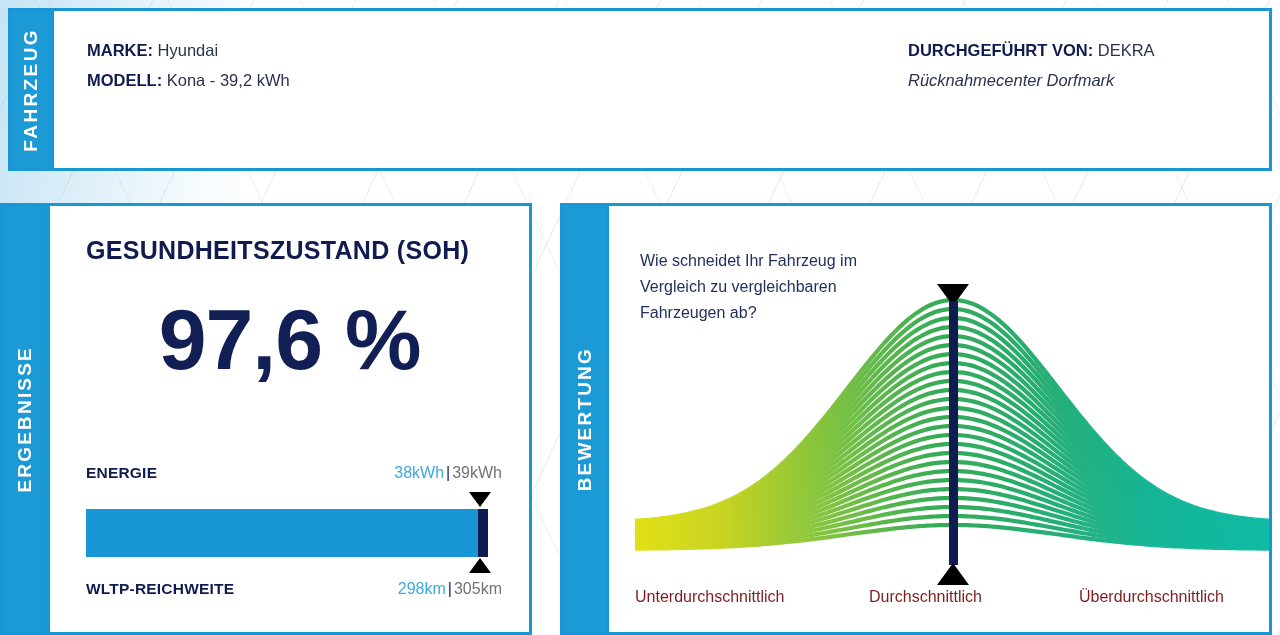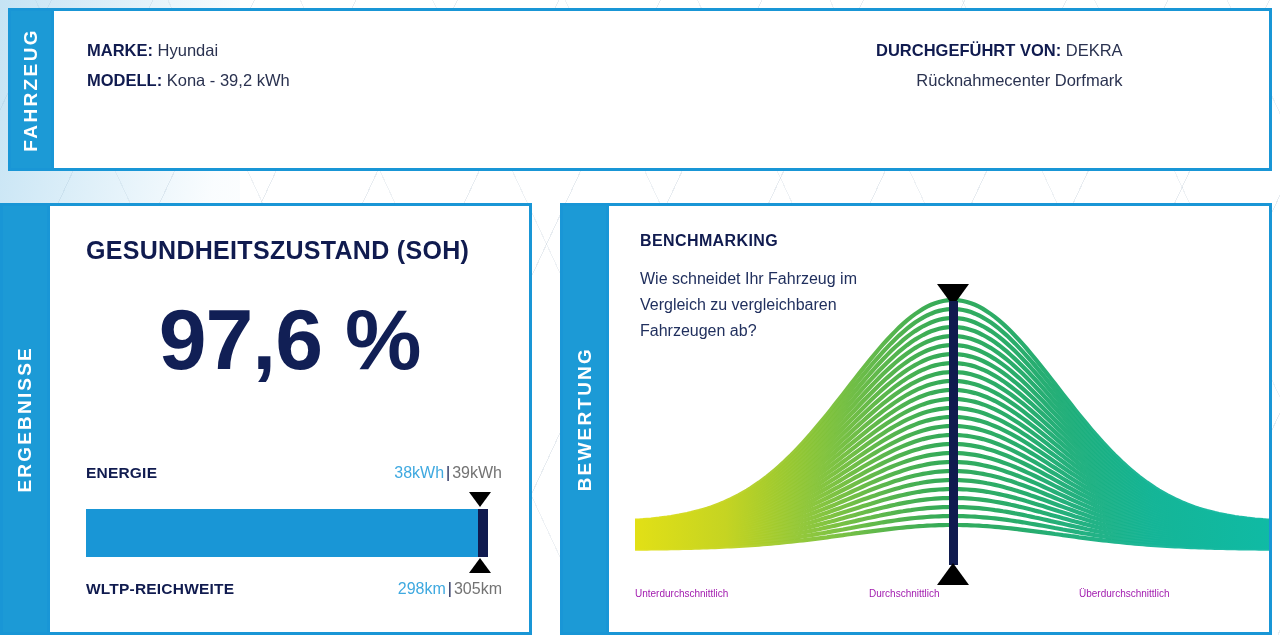--- a/index.html
+++ b/index.html
@@ -86,30 +86,30 @@
   #header-card .tab { width: 40px; }
   #header-card .tab-label { font-size: 19px; letter-spacing: 2.4px; }
   #header-card .card-body {
     border-left: 3px solid #1996d6;
     padding: 22px 0 0 0;
     display: flex;
   }
   .hdr-col { position: absolute; top: 24px; }
   .hdr-col-1 { left: 33px; }
   .hdr-col-2 { left: 428px; }
-  .hdr-col-3 { left: 822px; text-align: right; }
+  .hdr-col-3 { left: 854px; }
   .hdr-line {
     font-size: 16.5px;
     color: #16205c;
     line-height: 30px;
     white-space: nowrap;
   }
   .hdr-key { font-weight: bold; color: #101b4f; }
   .hdr-val { font-weight: normal; color: #2a3250; }
-  .hdr-sub { font-size: 16.5px; color: #2a3250; line-height: 30px; }
+  .hdr-sub { font-size: 16.5px; color: #2a3250; line-height: 30px; font-style: italic; }
 
   
   #results-card {
     left: 0px;
     top: 203px;
     width: 532px;
     height: 432px;
   }
   #results-card .tab { width: 44px; }
   #results-card .card-body {
@@ -272,22 +272,22 @@
     top: 357px;
     width: 0; height: 0;
     border-left: 16px solid transparent;
     border-right: 16px solid transparent;
     border-bottom: 22px solid #000000;
     z-index: 3;
   }
   .bm-axis-label {
     position: absolute;
     top: 382px;
-    font-size: 10px;
-    color: #a21caf;
+    font-size: 16px;
+    color: #7f1d1d;
     white-space: nowrap;
   }
   #bm-label-low  { left: 26px; }
   #bm-label-mid  { left: 260px; }
   #bm-label-high { left: 470px; }
 </style>
 </head>
 <body>
 
 <div class="bg-watermark"></div>
@@ -357,21 +357,20 @@
   </div>
 </div>
 
 <div class="card" id="benchmark-card">
   <div class="tab">
     <span class="tab-label">BEWERTUNG</span>
   </div>
   <div class="card-body">
 
     <div id="bm-text">
-      <div id="bm-heading">BENCHMARKING</div>
       <div id="bm-question">Wie schneidet Ihr Fahrzeug im Vergleich zu vergleichbaren Fahrzeugen ab?</div>
     </div>
 
     <div id="curve-area">
       <svg viewBox="0 0 650 290" preserveAspectRatio="none">
         <defs>
           <linearGradient id="curveGrad" x1="0" y1="0" x2="1" y2="0">
             <stop offset="0%" stop-color="#e2e016"></stop>
             <stop offset="14%" stop-color="#c5d422"></stop>
             <stop offset="30%" stop-color="#7cc13a"></stop>

